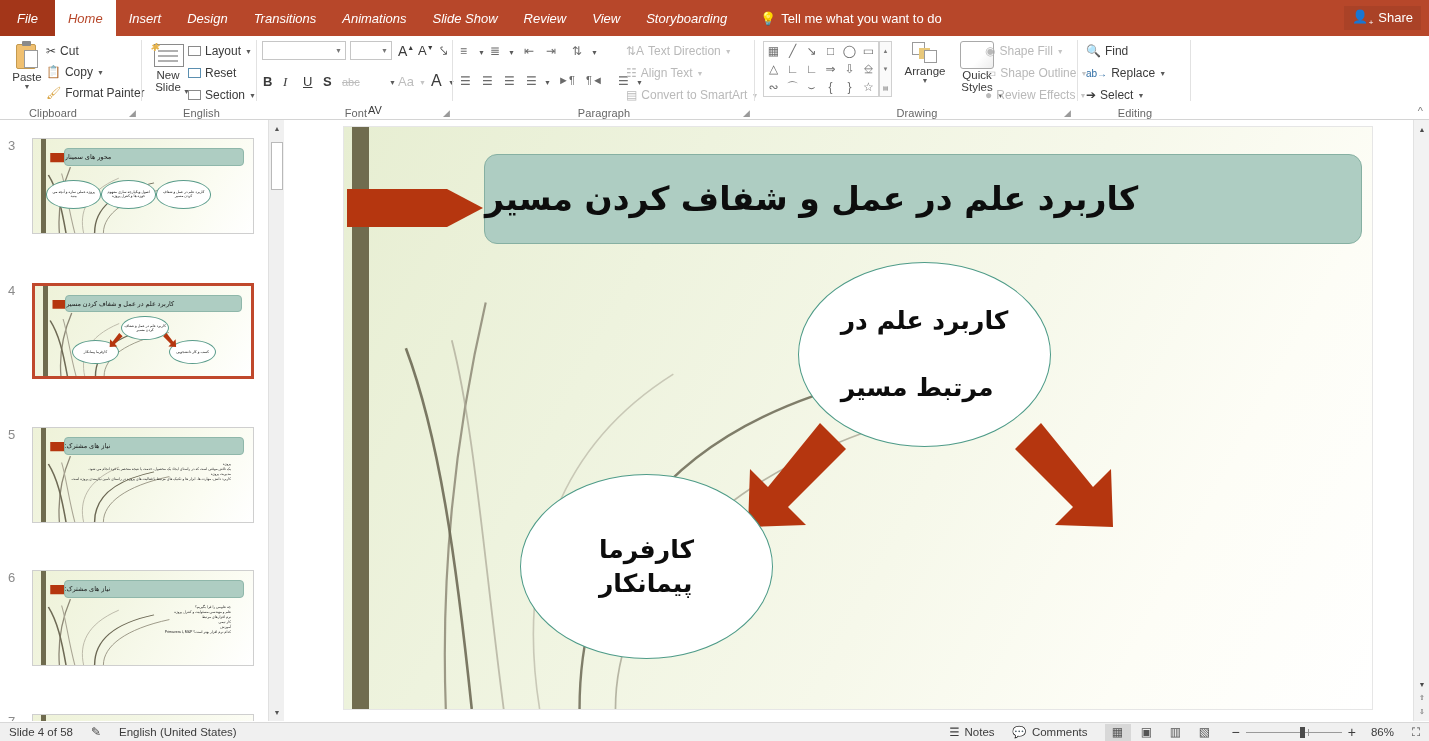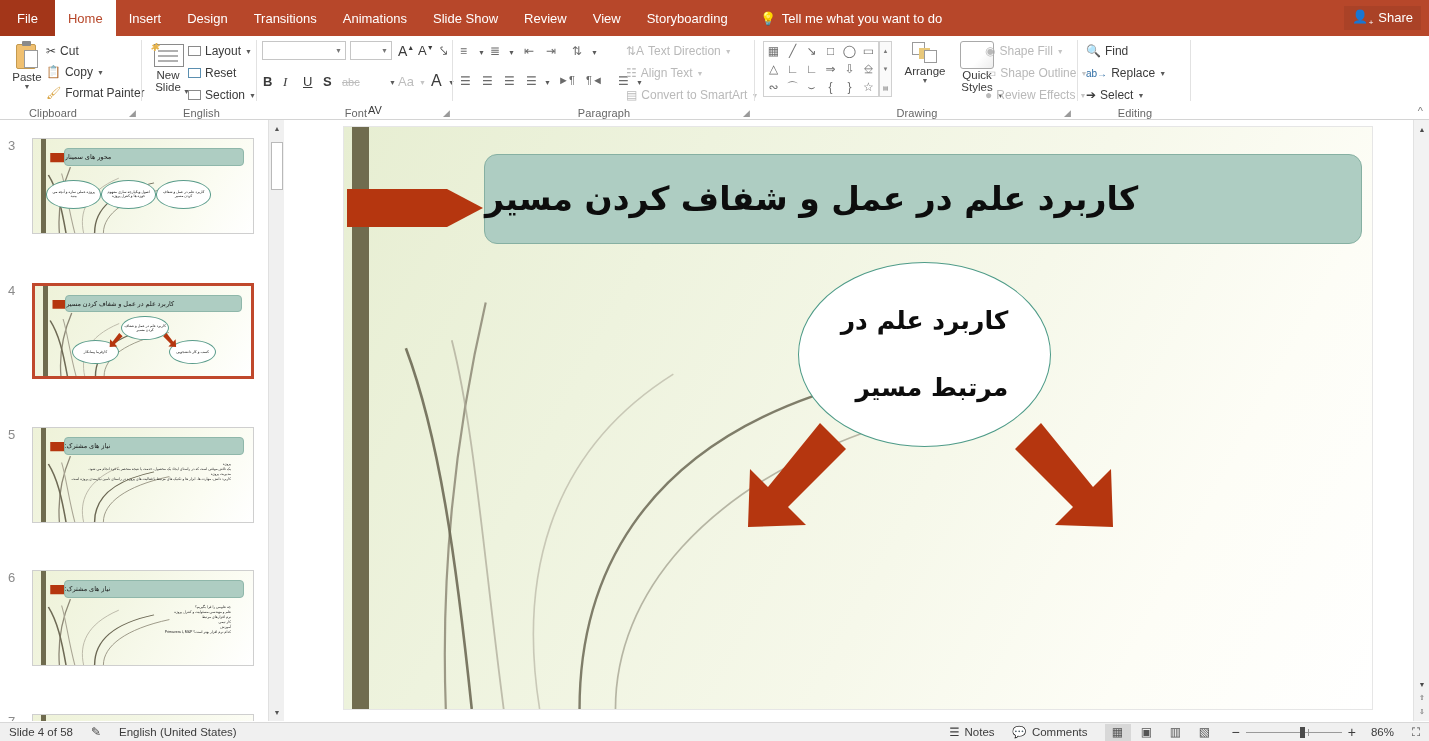--- a/index.html
+++ b/index.html
@@ -14,21 +14,21 @@
 
   
   .tabbar {
     position: absolute; left: 0; top: 0; width: 1429px; height: 36px;
     background: #b7472a;
     display: flex; align-items: flex-end;
   }
   .tab {
     height: 36px; padding: 0 13px;
     display: flex; align-items: center; justify-content: flex-end;
-    color: #ffffff; font-size: 13px; white-space: nowrap; cursor: default;
+    color: #ffffff; font-size: 13px; white-space: nowrap; cursor: default; font-style: italic;
   }
   .tab.file { background: #a33619; padding: 0 17px; }
   .tab.active { background: #ffffff; color: #b7472a; }
   .tellme {
     display: flex; align-items: center; gap: 5px;
     color: #ffffff; font-size: 13px; padding: 0 10px; height: 36px;
     margin-left: 10px; font-style: normal;
   }
   .bulb { font-size: 13px; }
   .share {
@@ -188,21 +188,21 @@
     font-size: 33px; font-weight: bold; color: #0d0d0d; font-family: "DejaVu Sans", sans-serif;
     line-height: 1.2;
   }
   .tag-arrow {
     position: absolute; left: 3px; top: 56px; width: 136px; height: 50px;
   }
   .ellipse {
     position: absolute; border-radius: 50%; background: #ffffff;
     border: 1.6px solid #4e9b88;
     display: flex; align-items: center; justify-content: center;
-    text-align: right; direction: rtl;
+    text-align: left; direction: rtl;
   }
   .ellipse span {
     font-size: 25px; font-weight: bold; color: #0d0d0d;
     font-family: "DejaVu Sans", sans-serif; line-height: 1.35;
   }
   .ell-top { left: 454px; top: 135px; width: 253px; height: 185px; }
   .ell-bl  { left: 176px; top: 347px; width: 253px; height: 185px; }
   .ell-br  { left: 740px; top: 347px; width: 253px; height: 185px; }
 
   .stage-scroll {
@@ -654,20 +654,23 @@
       <svg style="position:absolute; left:398px; top:296px; width:110px; height:110px;" viewBox="0 0 110 110">
         <polygon points="78,0 104,26 46,84 64,102 6,104 8,46 26,64" fill="#b5360f"></polygon>
       </svg>
       <svg style="position:absolute; left:665px; top:296px; width:110px; height:110px;" viewBox="0 0 110 110">
         <polygon points="32,0 6,26 64,84 46,102 104,104 102,46 84,64" fill="#b5360f"></polygon>
       </svg>
 
       <div class="ellipse ell-top">
         <span id="ell-top-txt"><span>کاربرد علم در</span><br><br><span>مرتبط مسیر</span></span>
       </div>
+      <div class="ellipse ell-bl">
+        <span id="ell-bl-txt"><span>کارفرما</span><br><span>پیمانکار</span></span>
+      </div>
     </div>
   </div>
 
   <div class="stage-scroll">
     <div class="ssb-btn" style="top:2px;">▲</div>
     <div class="ssb-btn" style="bottom:30px;">▼</div>
     <div class="ssb-btn" style="bottom:16px;">⇧</div>
     <div class="ssb-btn" style="bottom:2px;">⇩</div>
   </div>
 

